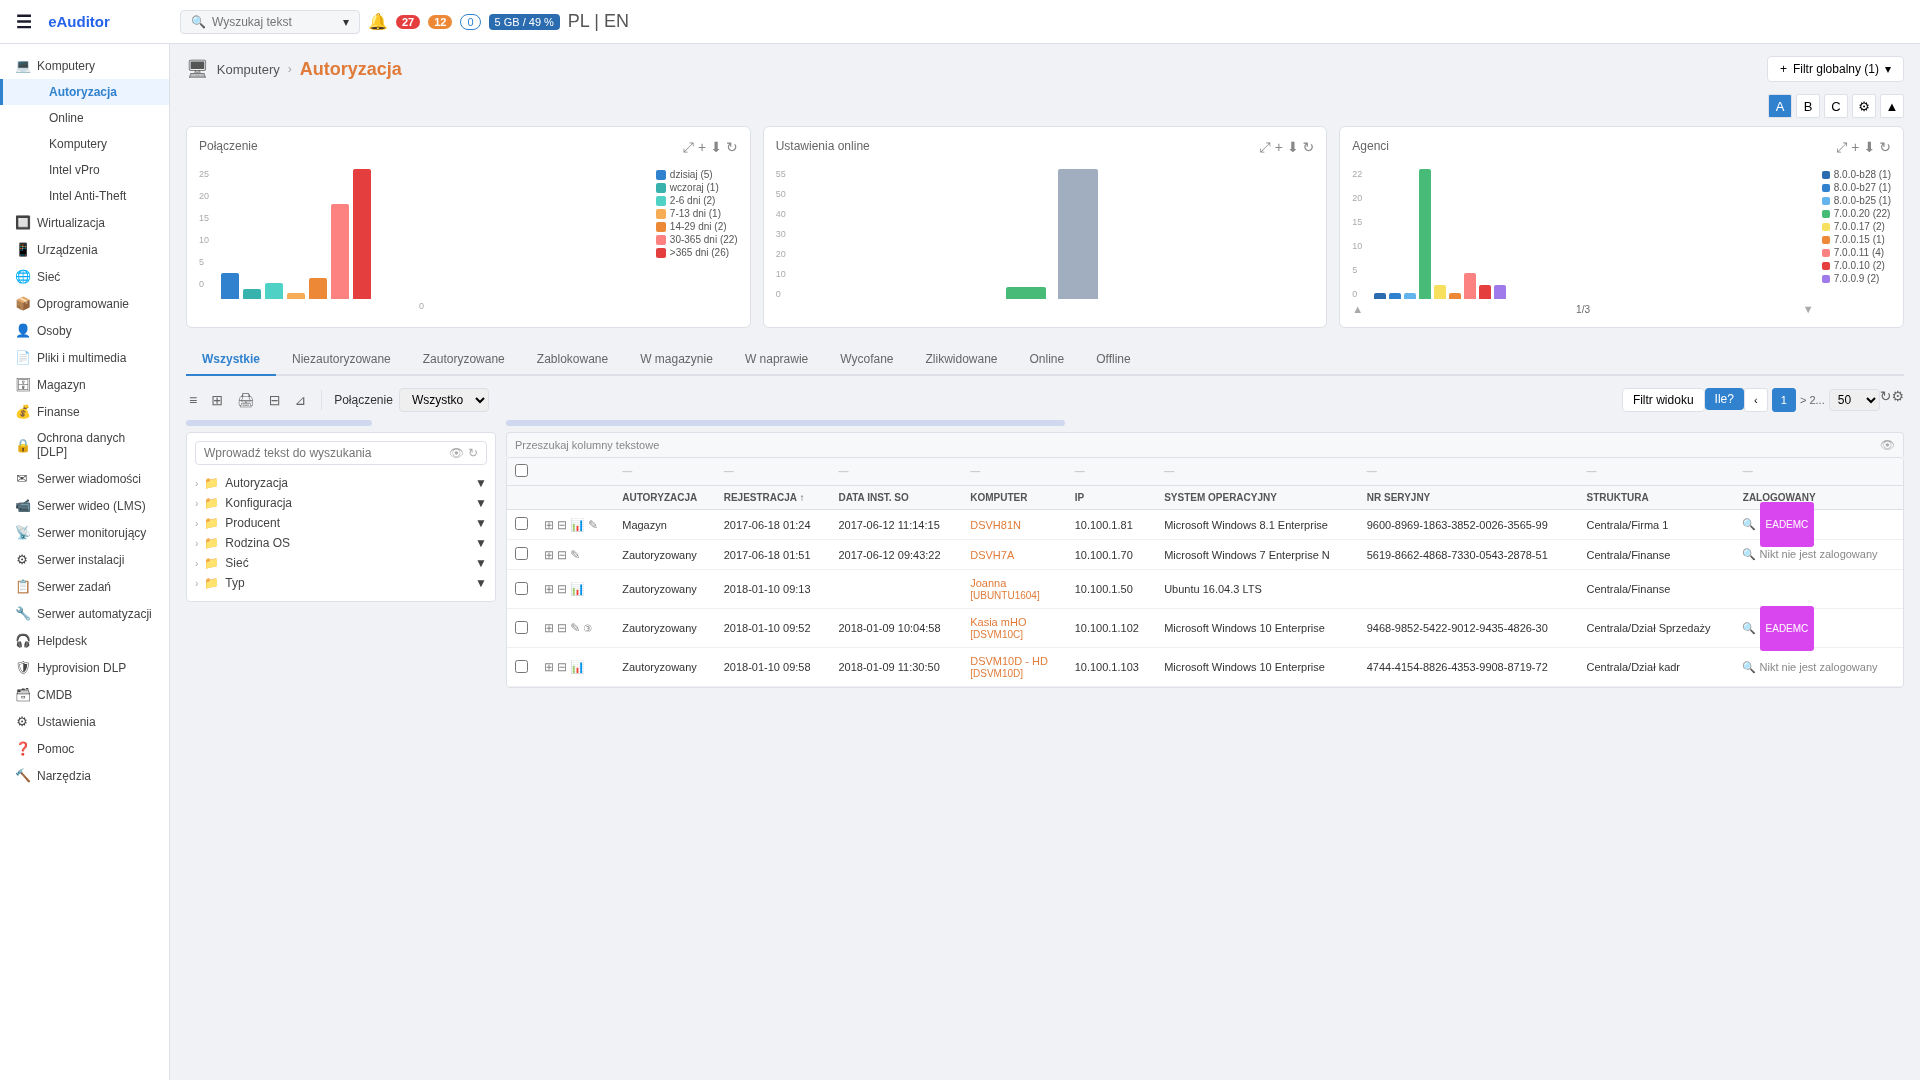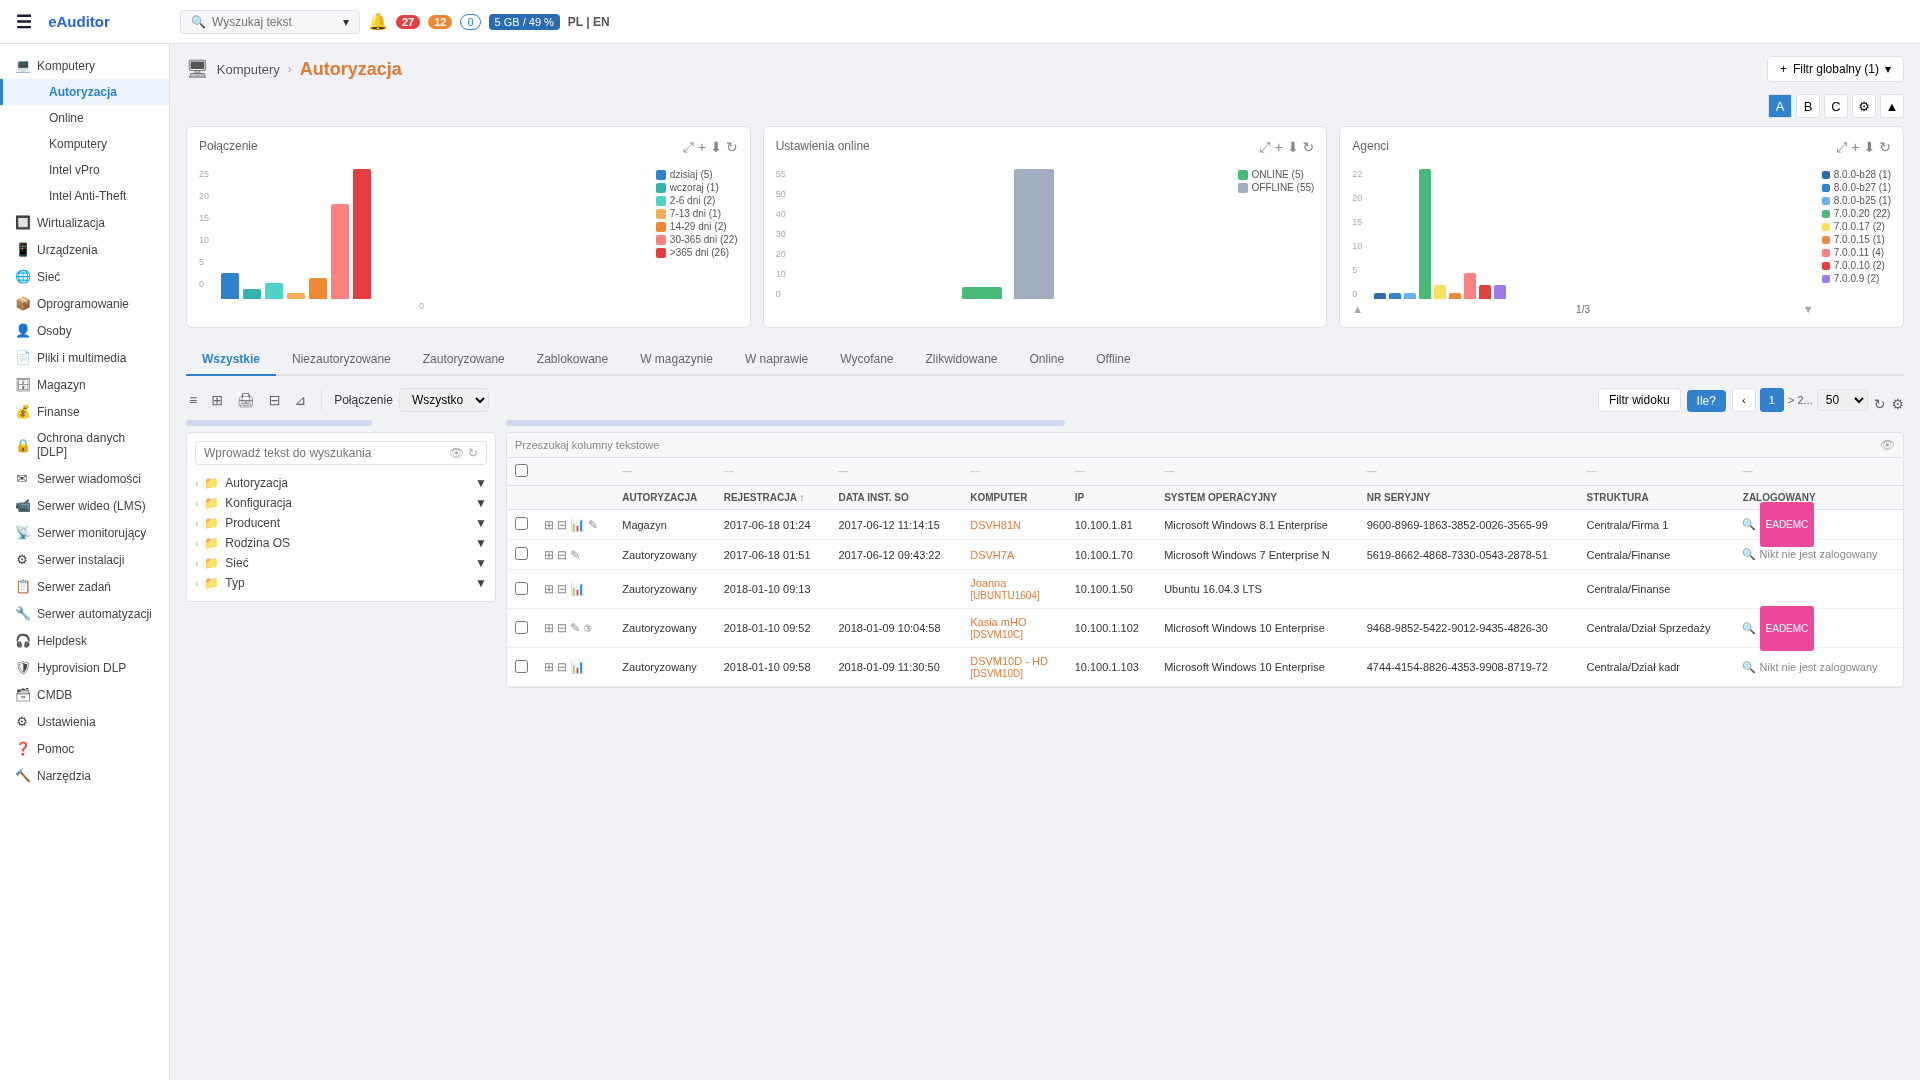--- a/index.html
+++ b/index.html
@@ -12,21 +12,21 @@
     .top-nav .hamburger { font-size: 18px; cursor: pointer; margin-right: 8px; }
     .nav-links { display: flex; align-items: center; gap: 4px; flex: 1; }
     .nav-link { padding: 6px 12px; color: #555; font-size: 13px; cursor: pointer; border-radius: 4px; white-space: nowrap; }
     .nav-right { display: flex; align-items: center; gap: 8px; }
     .search-box { display: flex; align-items: center; background: #f5f6f8; border: 1px solid #dde1e7; border-radius: 4px; padding: 4px 10px; gap: 6px; width: 180px; }
     .search-box input { border: none; background: transparent; outline: none; font-size: 12px; width: 100%; }
     .badge-red { background: #e53e3e; color: #fff; border-radius: 10px; padding: 1px 6px; font-size: 11px; font-weight: 600; }
     .badge-orange { background: #ed8936; color: #fff; border-radius: 10px; padding: 1px 6px; font-size: 11px; font-weight: 600; }
     .badge-blue-outline { background: transparent; color: #3182ce; border: 1px solid #3182ce; border-radius: 10px; padding: 1px 6px; font-size: 11px; }
     .storage-badge { background: #2b6cb0; color: #fff; border-radius: 4px; padding: 2px 6px; font-size: 11px; }
-    .lang-switch { font-size: 12px; color: #555; font-weight: bold; }
+    .lang-switch { font-size: 18px; color: #555; }
     .bell-icon { font-size: 16px; color: #555; cursor: pointer; }
     
     
     .layout { display: flex; margin-top: 44px; height: calc(100vh - 44px); }
     
     
     .sidebar { width: 170px; background: #fff; border-right: 1px solid #dde1e7; overflow-y: auto; flex-shrink: 0; padding: 8px 0; }
     .sidebar-item { display: flex; align-items: center; gap: 8px; padding: 6px 12px; cursor: pointer; font-size: 12px; color: #444; border-left: 3px solid transparent; }
     .sidebar-item.active { background: #ebf4ff; border-left-color: #3182ce; color: #3182ce; font-weight: 600; }
     .sidebar-item.child { padding-left: 24px; font-size: 12px; }
@@ -60,37 +60,37 @@
     .tabs { display: flex; gap: 0; border-bottom: 2px solid #dde1e7; margin-bottom: 12px; }
     .tab { padding: 8px 16px; font-size: 12px; cursor: pointer; color: #666; border-bottom: 2px solid transparent; margin-bottom: -2px; }
     .tab.active { color: #3182ce; border-bottom-color: #3182ce; font-weight: 600; }
     
     
     .table-toolbar { display: flex; align-items: center; gap: 8px; margin-bottom: 8px; }
     .toolbar-icon { font-size: 14px; color: #666; cursor: pointer; padding: 3px; }
     .toolbar-sep { width: 1px; height: 20px; background: #dde1e7; margin: 0 4px; }
     .connection-select { display: flex; align-items: center; gap: 6px; font-size: 12px; }
     .connection-select select { border: 1px solid #dde1e7; border-radius: 4px; padding: 3px 8px; font-size: 12px; }
-    .toolbar-right { margin-left: auto; display: flex; align-items: flex-end; gap: 6px; }
+    .toolbar-right { margin-left: auto; display: flex; align-items: flex-start; }
     .filter-view-btn { background: #fff; border: 1px solid #dde1e7; border-radius: 4px; padding: 4px 10px; font-size: 12px; cursor: pointer; }
     .ile-btn { background: #3182ce; color: #fff; border: none; border-radius: 4px; padding: 4px 10px; font-size: 12px; cursor: pointer; }
     .pagination { display: flex; align-items: center; gap: 4px; font-size: 12px; }
     .page-btn { width: 24px; height: 24px; border: 1px solid #dde1e7; background: #fff; border-radius: 3px; cursor: pointer; display: flex; align-items: center; justify-content: center; font-size: 11px; }
     .page-btn.active { background: #3182ce; color: #fff; border-color: #3182ce; }
     .page-select select { border: 1px solid #dde1e7; border-radius: 4px; padding: 2px 4px; font-size: 12px; }
     .refresh-btn { font-size: 14px; color: #666; cursor: pointer; }
     
     
     .table-container { background: #fff; border: 1px solid #dde1e7; border-radius: 4px; overflow-x: auto; }
     .main-table { width: 100%; border-collapse: collapse; font-size: 11px; }
     .main-table th { background: #f7f8fa; padding: 6px 8px; text-align: left; font-weight: 600; color: #555; border-bottom: 1px solid #dde1e7; font-size: 10px; text-transform: uppercase; white-space: nowrap; }
     .main-table td { padding: 7px 8px; border-bottom: 1px solid #f0f0f0; vertical-align: middle; white-space: nowrap; }
     .col-check { width: 24px; }
     .link-orange { color: #e07b39; text-decoration: none; cursor: pointer; }
-    .badge-login { background: #ec4899; color: #fff; border-radius: 3px; padding: 17px 6px; font-size: 10px; }
+    .badge-login { background: #d946ef; color: #fff; border-radius: 3px; padding: 17px 6px; font-size: 10px; }
     .search-icon-inline { color: #aaa; font-size: 11px; cursor: pointer; }
     .row-actions { display: flex; gap: 3px; align-items: center; }
     .row-action-icon { font-size: 12px; color: #888; cursor: pointer; }
     
     
     .filter-panel { background: #fff; border: 1px solid #dde1e7; border-radius: 4px; padding: 8px; margin-bottom: 11px; }
     .filter-search { display: flex; align-items: center; gap: 4px; border: 1px solid #dde1e7; border-radius: 4px; padding: 4px 8px; margin-bottom: 8px; }
     .filter-search input { border: none; outline: none; font-size: 12px; flex: 1; }
     .tree-item { display: flex; align-items: center; gap: 6px; padding: 3px 0; font-size: 12px; cursor: pointer; color: #444; }
     .tree-item .expand { color: #aaa; font-size: 10px; }
@@ -361,30 +361,20 @@
                 <span>20</span>
                 <span>30</span>
                 <span>40</span>
                 <span>50</span>
                 <span>55</span>
               </div>
               <div class="bar-chart" style="align-items:flex-end; height:130px; gap:12px; flex:1; justify-content:center;">
                 <div class="bar" style="height:12px; background:#48bb78; width:40px;"></div>
                 <div class="bar" style="height:130px; background:#a0aec0; width:40px;"></div>
               </div>
-            </div>
-          </div>
-          <div class="chart-legend">
-            <div class="chart-legend-item">
-              <div class="legend-dot" style="background:#48bb78;"></div>
-              <span>ONLINE (5)</span>
-            </div>
-            <div class="chart-legend-item">
-              <div class="legend-dot" style="background:#a0aec0;"></div>
-              <span>OFFLINE (55)</span>
             </div>
           </div>
         </div>
       </div>
 
       <div class="chart-card">
         <div style="display:flex; justify-content:space-between; align-items:flex-start; margin-bottom:8px;">
           <span class="chart-card-title">Agenci</span>
           <div class="chart-card-actions">
             <span>⤢</span>

